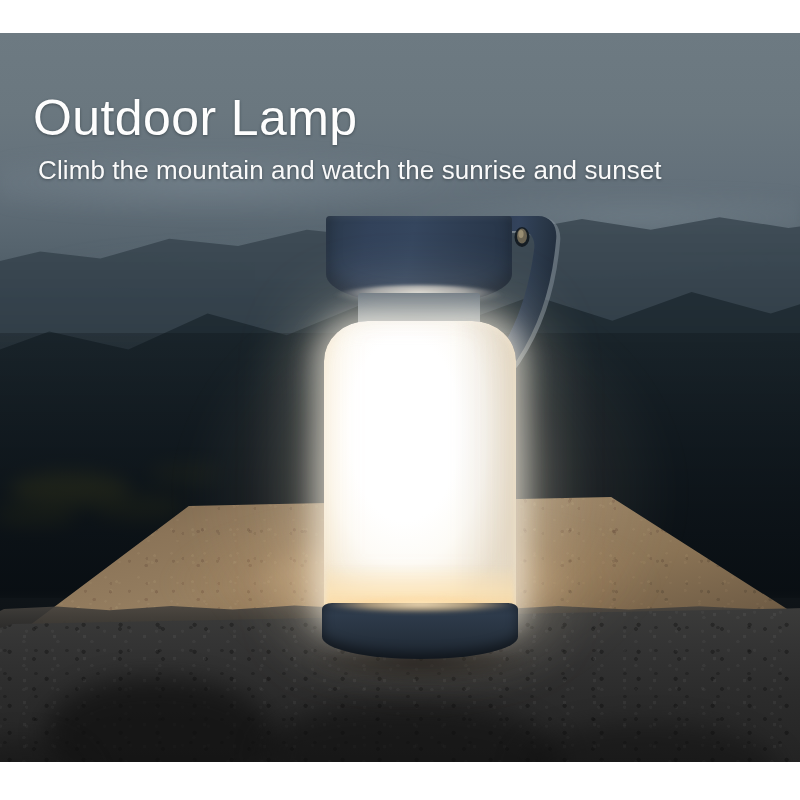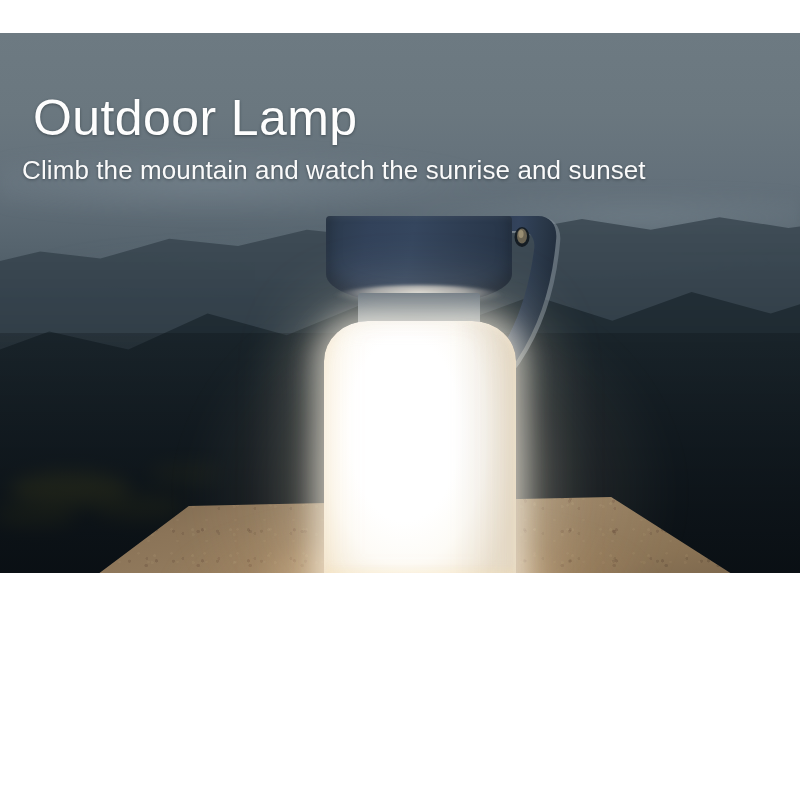--- a/index.html
+++ b/index.html
@@ -24,21 +24,21 @@
     background:#ffffff;
     z-index:60;
   }
   #band-top{ top:0; height:33px; }
   #band-bottom{ bottom:0; height:38px; }
 
   
   #photo{
     position:absolute;
     left:0; top:33px;
-    width:800px; height:540px;
+    width:800px; height:729px;
     overflow:hidden;
     background:#2b343a;
   }
 
   
   #sky{
     position:absolute; left:0; top:0; width:800px; height:330px;
     background:linear-gradient(180deg,
        #6d7a82 0%,
        #6a777f 24%,
@@ -338,21 +338,21 @@
     padding:26px 0 0 33px;
     font-size:50px;
     font-weight:300;
     letter-spacing:.4px;
     line-height:1.05;
     color:#fdfdfd;
     text-shadow:0 1px 3px rgba(20,28,34,.45);
   }
   #subtitle{
     margin:0;
-    padding:10px 0 0 22px;
+    padding:10px 0 0 38px;
     font-size:26px;
     font-weight:400;
     letter-spacing:.1px;
     line-height:1.2;
     color:#fafafa;
     text-shadow:0 1px 3px rgba(20,28,34,.45);
   }
 </style>
 </head>
 <body>

